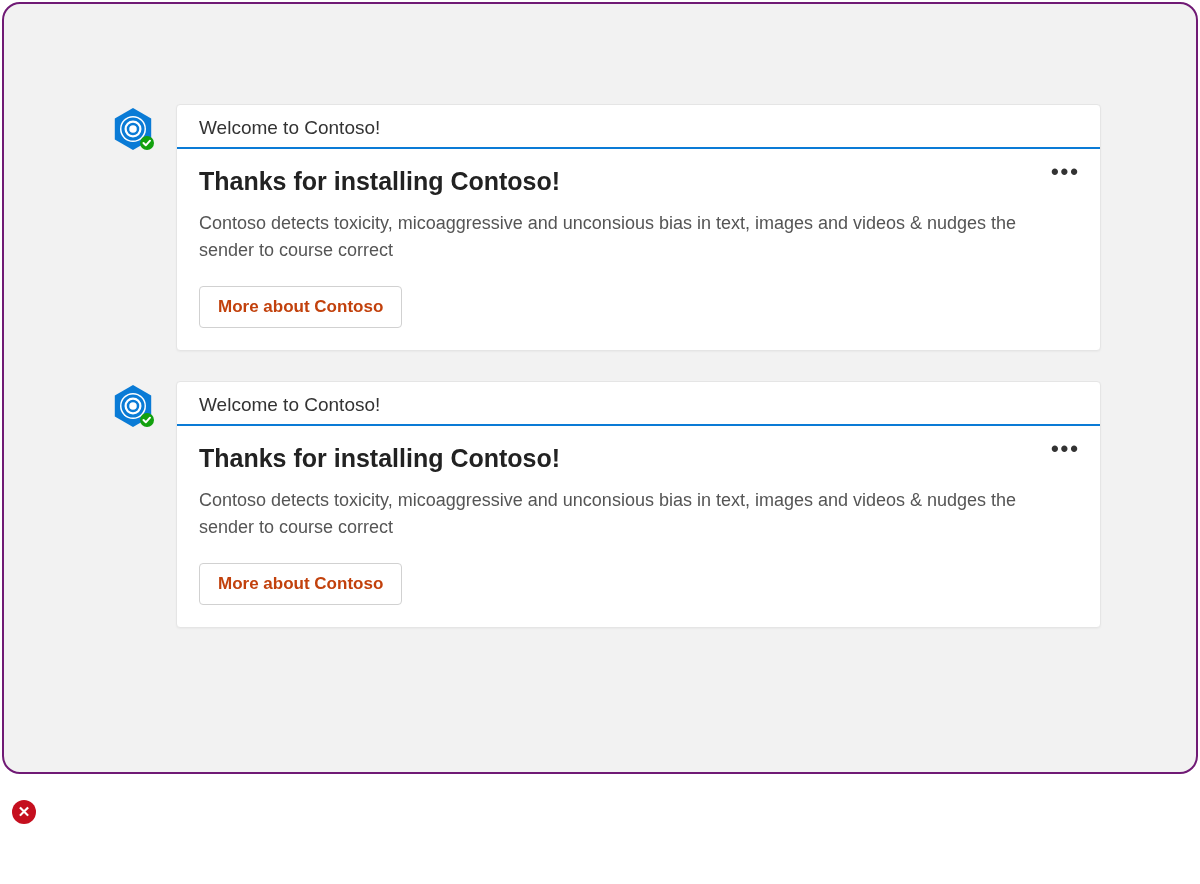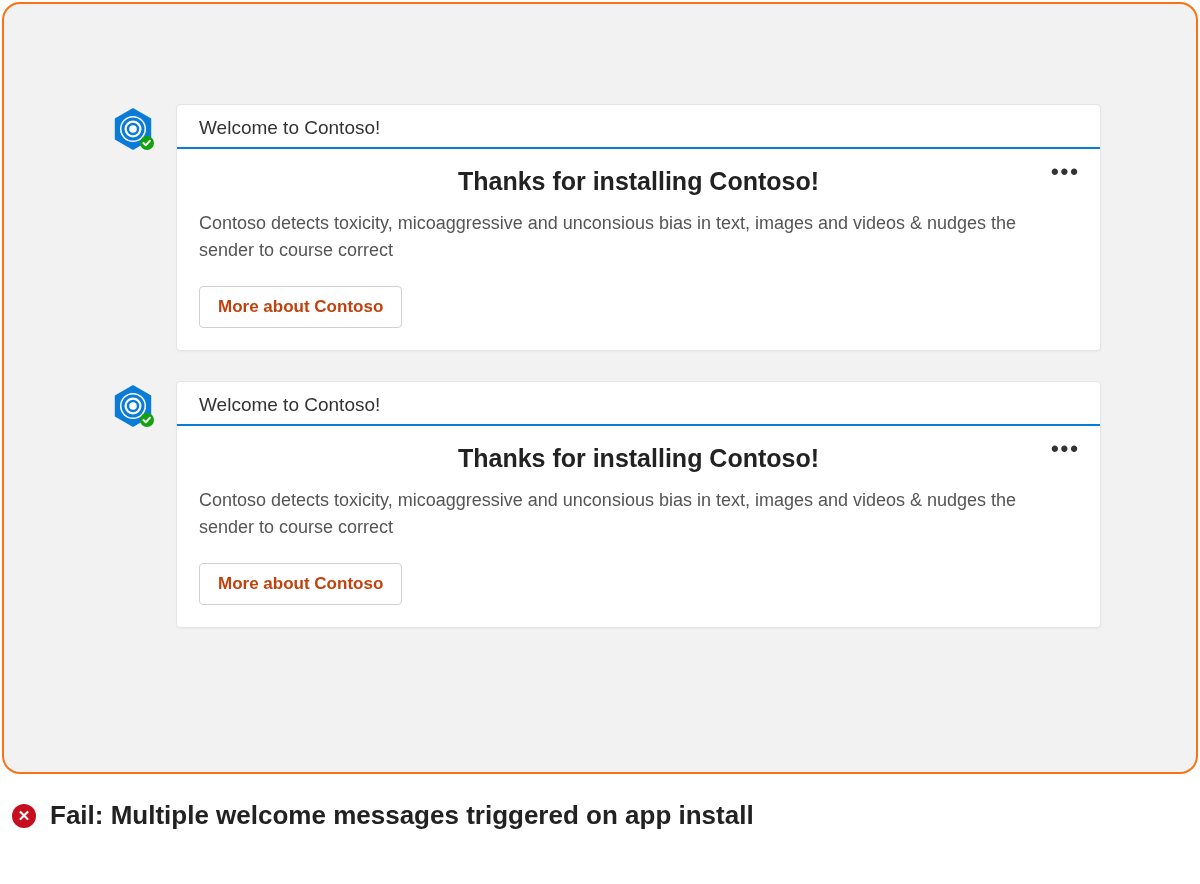--- a/index.html
+++ b/index.html
@@ -8,21 +8,21 @@
       background: #ffffff;
       width: 1200px;
       height: 884px;
       padding: 0;
     }
     .frame {
       width: 1196px;
       height: 772px;
       margin: 2px;
       background: #f2f2f2;
-      border: 2px solid #f97316;
+      border: 2px solid #701a75;
       border-radius: 18px;
       padding: 100px 95px 60px 108px;
       position: relative;
     }
     .message-row {
       display: flex;
       align-items: flex-start;
       margin-bottom: 30px;
     }
     .avatar {
@@ -48,21 +48,20 @@
     }
     .card-body {
       padding: 18px 22px 22px 22px;
       position: relative;
     }
     .card-title {
       font-size: 25px;
       font-weight: 700;
       color: #222;
       margin-bottom: 14px;
-      text-align: center;
     }
     .card-desc {
       font-size: 18px;
       color: #555;
       line-height: 1.5;
       margin-bottom: 22px;
       max-width: 830px;
     }
     .card-button {
       display: inline-block;
@@ -157,14 +156,13 @@
         <div class="card-desc">Contoso detects toxicity, micoaggressive and unconsious bias in text, images and videos &amp; nudges the sender to course correct</div>
         <button class="card-button">More about Contoso</button>
       </div>
     </div>
   </div>
 
 </div>
 
 <div class="fail-row">
   <div class="fail-icon">✕</div>
-  <div class="fail-text">Fail: Multiple welcome messages triggered on app install</div>
 </div>
 
 </body></html>

